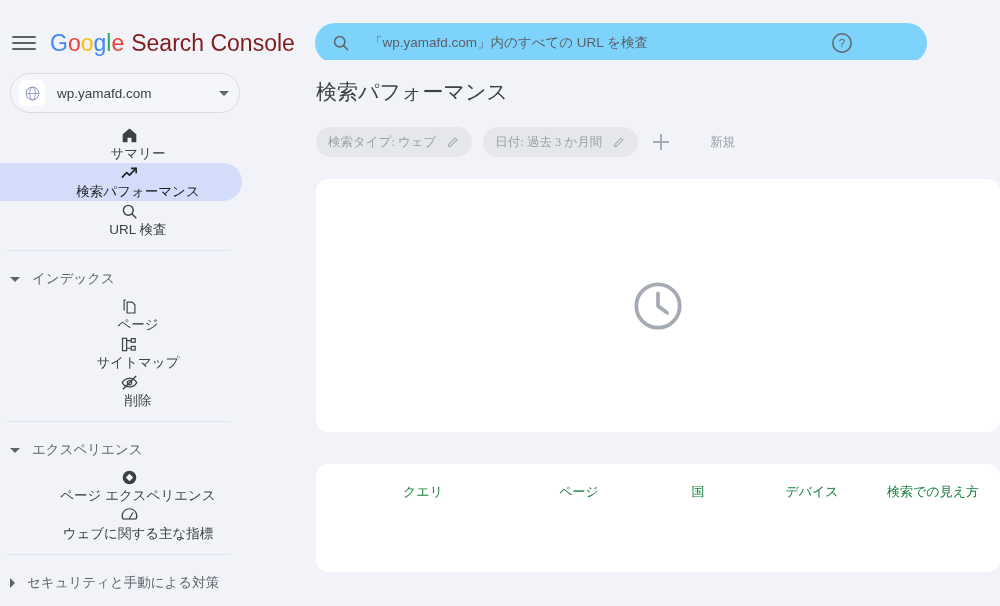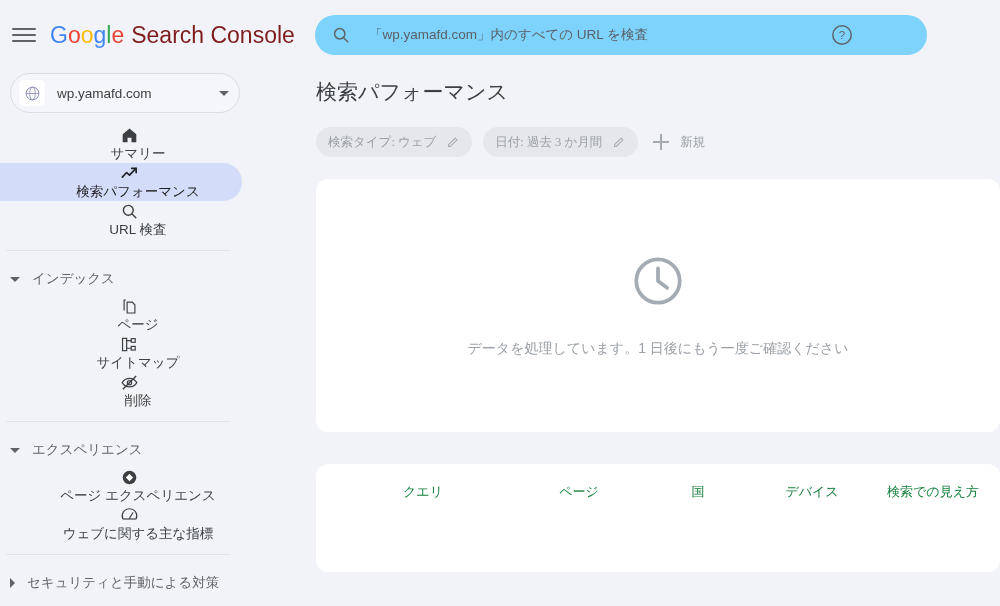--- a/index.html
+++ b/index.html
@@ -7,21 +7,21 @@
     width: 1000px; height: 606px;
     font-family: "Liberation Sans", "DejaVu Sans", sans-serif;
     background: #f1f3f8;
     overflow: hidden;
   }
 
   .app { position: relative; width: 1000px; height: 606px; background: #f1f3f8; }
 
   
   .topbar {
-    position: absolute; left: 0; top: 5px; width: 866px; height: 60px;
+    position: absolute; left: 0; top: 13px; width: 866px; height: 60px;
     background: #f1f3f8; display: flex; align-items: center;
   }
   .hamburger {
     width: 24px; height: 24px; margin-left: 12px; margin-right: 14px;
     display: flex; flex-direction: column; justify-content: center; gap: 4px;
     cursor: pointer; flex: 0 0 auto;
   }
   .hamburger i { display: block; height: 2px; background: #5f6368; border-radius: 1px; }
 
   .brand { display: flex; align-items: baseline; font-size: 22px; white-space: nowrap; }
@@ -101,21 +101,21 @@
     font-size: 21px; color: #3c4043; font-weight: 400;
     margin: 18px 0 0 3px; padding-left: 0;
   }
   .filters { display: flex; align-items: center; margin-top: 21px; padding-left: 3px; font-family: Liberation Serif, serif; }
   .chip {
     height: 30px; border-radius: 15px; background: #e5e7eb;
     display: flex; align-items: center; padding: 0 12px; margin-right: 11px; cursor: pointer;
   }
   .chip .ctxt { font-size: 12.5px; color: #9aa0a6; white-space: nowrap; }
   .chip .pencil { width: 14px; height: 14px; margin-left: 10px; flex: 0 0 auto; }
-  .newfilter { display: flex; align-items: center; cursor: pointer; margin-left: 4px; }
+  .newfilter { display: flex; align-items: center; cursor: pointer; margin-left: 4px; gap: 30px; }
   .newfilter .plus { width: 16px; height: 16px; position: relative; flex: 0 0 auto; }
   .newfilter .plus::before, .newfilter .plus::after {
     content: ""; position: absolute; background: #a5abb2;
   }
   .newfilter .plus::before { left: 0; top: 7px; width: 16px; height: 1.5px; }
   .newfilter .plus::after { top: 0; left: 7px; height: 16px; width: 1.5px; }
   .newfilter .ntxt { font-size: 12.5px; color: #9aa0a6; margin-left: 11px; white-space: nowrap; }
 
   .card {
     background: #ffffff; border-radius: 12px; margin-top: 22px; margin-left: 3px;
@@ -314,21 +314,20 @@
         <span class="plus"></span>
         <span class="ntxt">新規</span>
       </div>
     </div>
 
     <div class="card card-empty">
       <svg class="clock-ic" viewBox="0 0 24 24">
         <circle cx="12" cy="12" r="9.3" fill="none" stroke="#a5abb2" stroke-width="1.6"></circle>
         <path d="M12 6.6V12l3.9 2.9" fill="none" stroke="#a5abb2" stroke-width="1.6" stroke-linecap="round" stroke-linejoin="round"></path>
       </svg>
-      <div class="empty-msg">データを処理しています。1 日後にもう一度ご確認ください</div>
     </div>
 
     <div class="card card-tabs">
       <div class="tabs">
         <div class="tab" style="width:190px">クエリ</div>
         <div class="tab" style="width:122px">ページ</div>
         <div class="tab" style="width:116px">国</div>
         <div class="tab" style="width:112px">デバイス</div>
         <div class="tab" style="width:130px">検索での見え方</div>
       </div>

